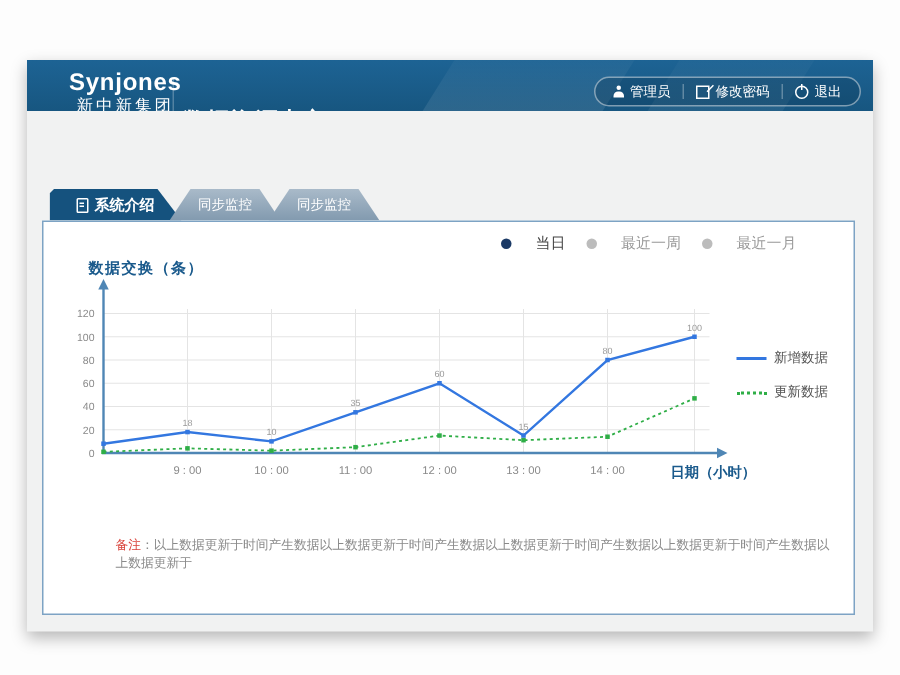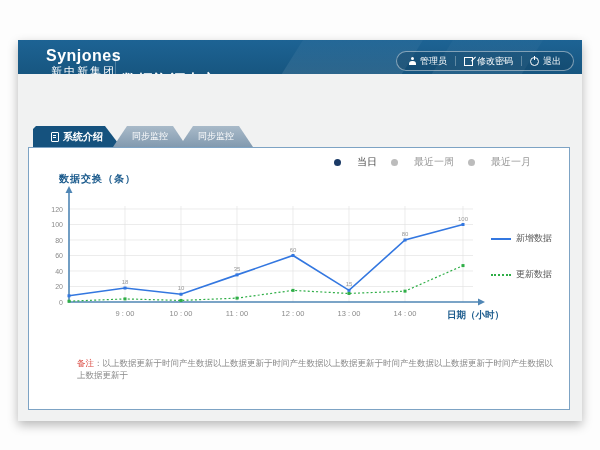--- a/index.html
+++ b/index.html
@@ -50,21 +50,21 @@
   
   .panel{position:absolute;left:10px;top:107px;width:540px;height:261px;background:#fff;
          border:1px solid #7da3c4;z-index:2;}
   .ranges{position:absolute;top:7px;right:38px;display:flex;gap:14px;align-items:center;}
   .range{display:flex;align-items:center;gap:16px;font-size:10px;color:#999;cursor:pointer;}
   .range .dot{width:7px;height:7px;border-radius:50%;background:#bcbcbc;}
   .range.sel{color:#444;}
   .range.sel .dot{background:#1b3a66;}
   .ylabel{position:absolute;left:30px;top:24px;color:#1a5a8c;font-weight:bold;font-size:10px;letter-spacing:1px;}
   .chart-wrap{position:absolute;left:10px;top:36px;width:520px;height:142px;}
-  .legend{position:absolute;left:462px;top:84px;display:flex;flex-direction:column;gap:23px;}
+  .legend{position:absolute;left:462px;top:84px;display:flex;flex-direction:column;gap:10px;}
   .leg-item{display:flex;align-items:center;gap:5px;font-size:9px;color:#555;}
   .leg-line{width:20px;height:0;}
   .leg-blue{border-top:2px solid #3377e0;}
   .leg-green{border-top:2px dotted #2fae47;}
   .note{position:absolute;left:48px;top:210px;right:16px;font-size:8.5px;color:#8a8a8a;line-height:1.4;}
   .note .note-label{color:#d9433b;}
 </style>
 </head>
 <body>
 

